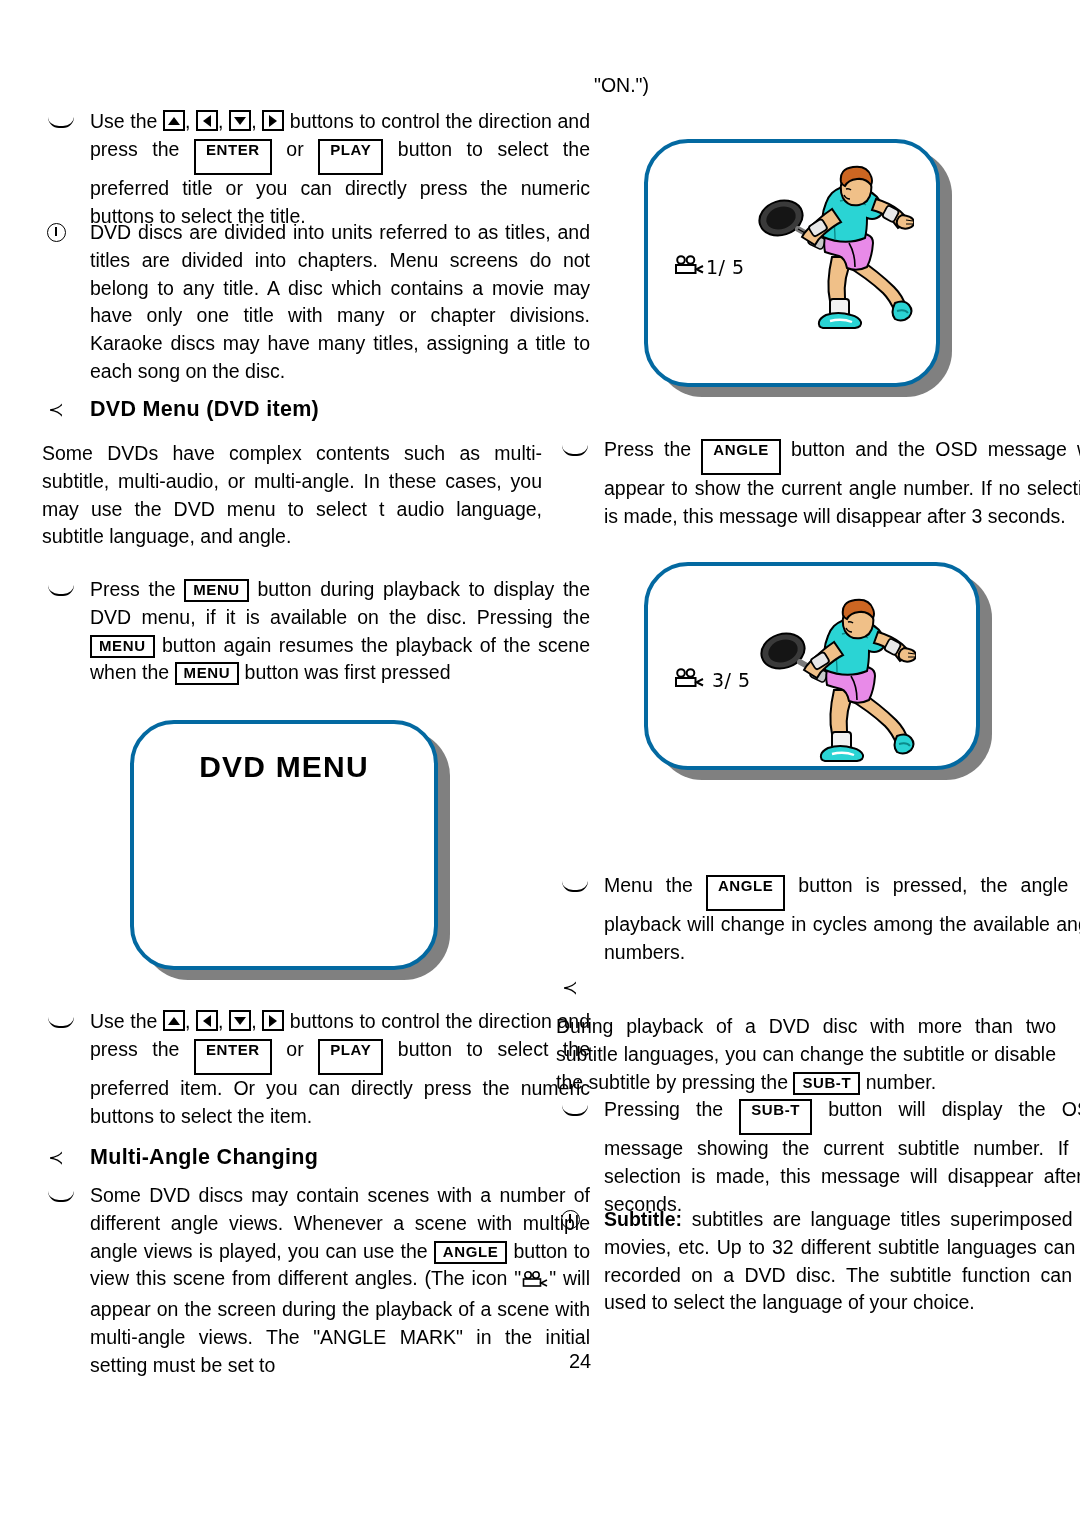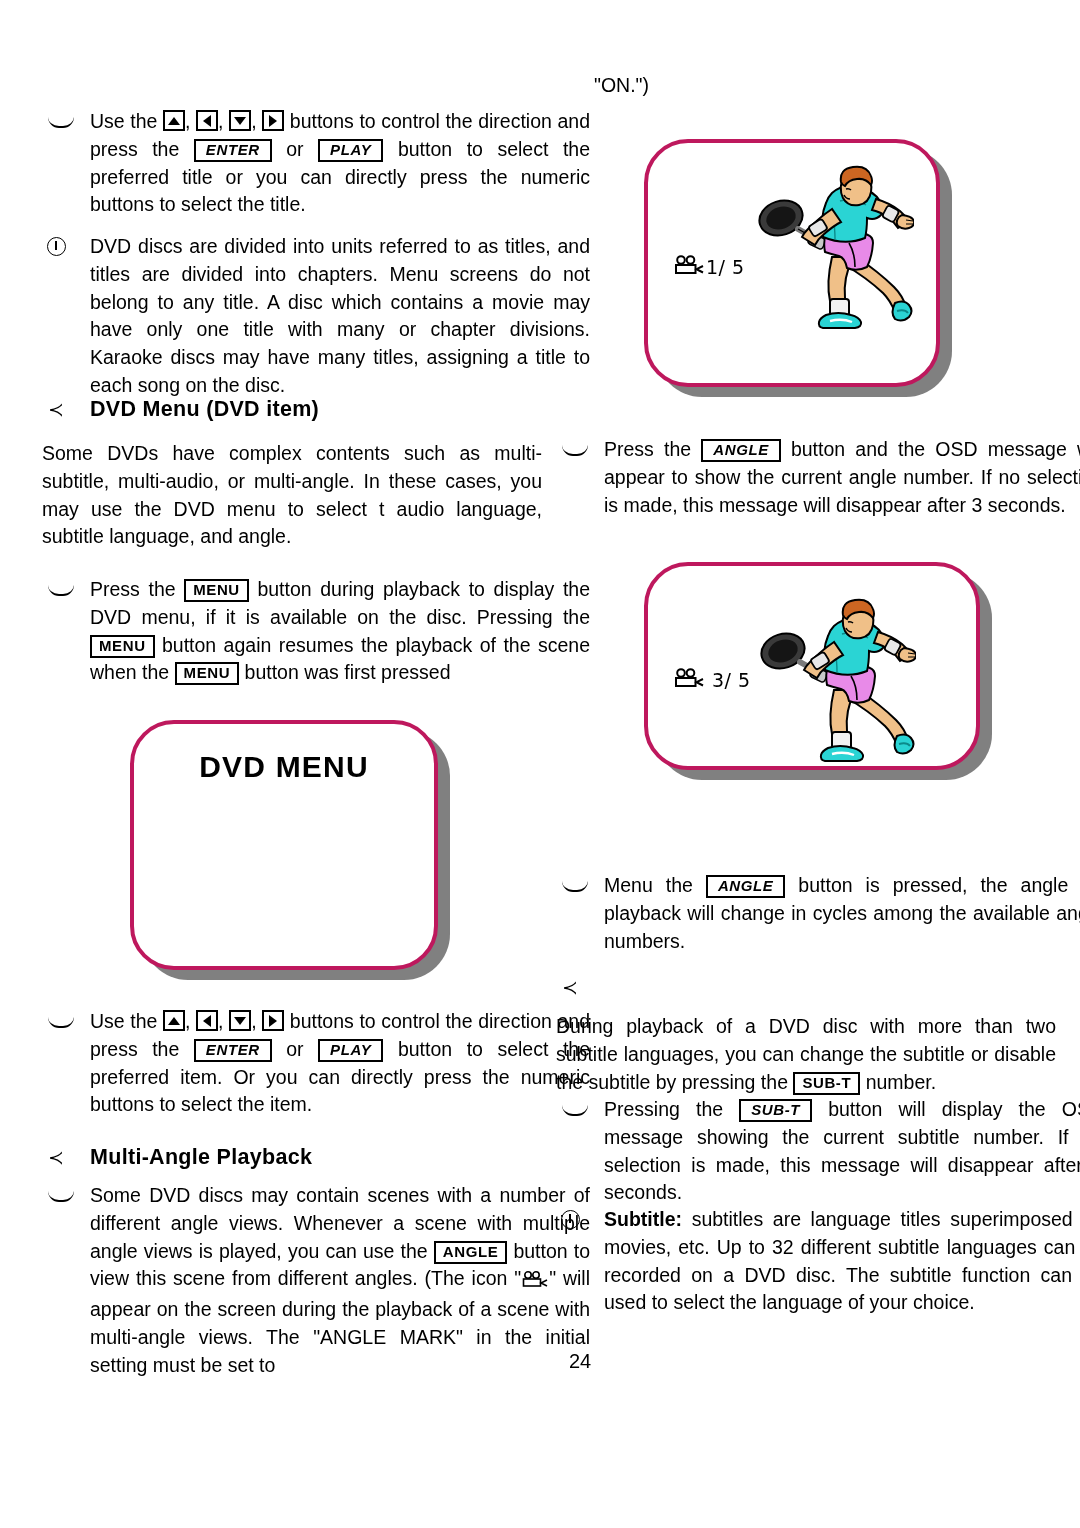--- a/index.html
+++ b/index.html
@@ -108,21 +108,21 @@
     border: 2px solid #000;
     padding: 0px 7px 1px 7px;
     font-size: 15px;
     font-weight: bold;
     line-height: 18px;
     letter-spacing: 0.6px;
     vertical-align: 1px;
     background: #fff;
     white-space: nowrap;
   }
-  .keywide { padding: 0px 10px 1px 10px; font-style: italic; }
+  .keywide { padding: 0px 10px 14px 10px; }
 
   .arrowkey {
     display: inline-block;
     border: 2px solid #000;
     width: 18px;
     height: 17px;
     vertical-align: -3px;
     background: #fff;
     position: relative;
   }
@@ -171,21 +171,21 @@
     position: absolute;
     left: 12px; top: 10px;
     width: 100%; height: 100%;
     background: #808080;
     border-radius: 46px;
   }
   .tv .screen {
     position: absolute;
     left: 0; top: 0;
     width: 100%; height: 100%;
-    border: 4px solid #be185d;
+    border: 4px solid #0369a1;
     border-radius: 44px;
     background: #ffffff;
     box-sizing: border-box;
     overflow: hidden;
   }
 
   
   .osd {
     position: absolute;
     display: flex;
@@ -245,21 +245,21 @@
 
 <div class="page">
 
   <div class="col col-left">
 
     <div class="para dash" style="position:absolute; left:0; top:108px; width:500px;">
       <span class="marker"><span class="dash-glyph"></span></span>
       <span>Use the </span><span class="arrowkey up"><i></i></span><span>, </span><span class="arrowkey left"><i></i></span><span>, </span><span class="arrowkey down"><i></i></span><span>, </span><span class="arrowkey right"><i></i></span><span> buttons to control the direction and press the </span><span class="key keywide">ENTER</span><span> or </span><span class="key keywide">PLAY</span><span> button to select the preferred title or you can directly press the numeric buttons to select the title.</span>
     </div>
 
-    <div class="para info" style="position:absolute; left:0; top:233px; width:500px;">
+    <div class="para info" style="position:absolute; left:0; top:219px; width:500px;">
       <span class="marker"><span class="info-glyph"></span></span>
       <span>DVD discs are divided into units referred to as titles, and titles are divided into chapters. Menu screens do not belong to any title. A disc which contains a movie may have only one title with many or chapter divisions. Karaoke discs may have many titles, assigning a title to each song on the disc.</span>
     </div>
 
     <div class="heading" style="position:absolute; left:0; top:394px; width:500px;">
       <span class="head-marker">≺</span>
       <span>DVD Menu (DVD item)</span>
     </div>
 
     <div class="para flush" style="position:absolute; left:0; top:440px; width:500px;">
@@ -278,21 +278,21 @@
       </div>
     </div>
 
     <div class="para dash" style="position:absolute; left:0; top:1008px; width:500px;">
       <span class="marker"><span class="dash-glyph"></span></span>
       <span>Use the </span><span class="arrowkey up"><i></i></span><span>, </span><span class="arrowkey left"><i></i></span><span>, </span><span class="arrowkey down"><i></i></span><span>, </span><span class="arrowkey right"><i></i></span><span> buttons to control the direction and press the </span><span class="key keywide">ENTER</span><span> or </span><span class="key keywide">PLAY</span><span> button to select the preferred item. Or you can directly press the numeric buttons to select the item.</span>
     </div>
 
     <div class="heading" style="position:absolute; left:0; top:1142px; width:500px;">
       <span class="head-marker">≺</span>
-      <span>Multi-Angle Playback</span>
+      <span>Multi-Angle Changing</span>
     </div>
 
     <div class="para dash" style="position:absolute; left:0; top:1182px; width:500px;">
       <span class="marker"><span class="dash-glyph"></span></span>
       <span>Some DVD discs may contain scenes with a number of different angle views. Whenever a scene with multiple angle views is played, you can use the </span><span class="key">ANGLE</span><span> button to view this scene from different angles. (The icon "</span><span class="cam-inline"><svg width="26" height="17" viewBox="0 0 26 17">
             <circle cx="6" cy="4" r="3.2" fill="none" stroke="#000" stroke-width="1.6"></circle>
             <circle cx="14" cy="4" r="3.2" fill="none" stroke="#000" stroke-width="1.6"></circle>
             <rect x="1.5" y="8" width="17" height="7" fill="none" stroke="#000" stroke-width="1.6"></rect>
             <path d="M25 9 L19 12 L25 15" fill="none" stroke="#000" stroke-width="1.6"></path>
           </svg></span><span>" will appear on the screen during the playback of a scene with multi-angle views. The </span><span>"ANGLE MARK" in the initial setting must be set to</span>

